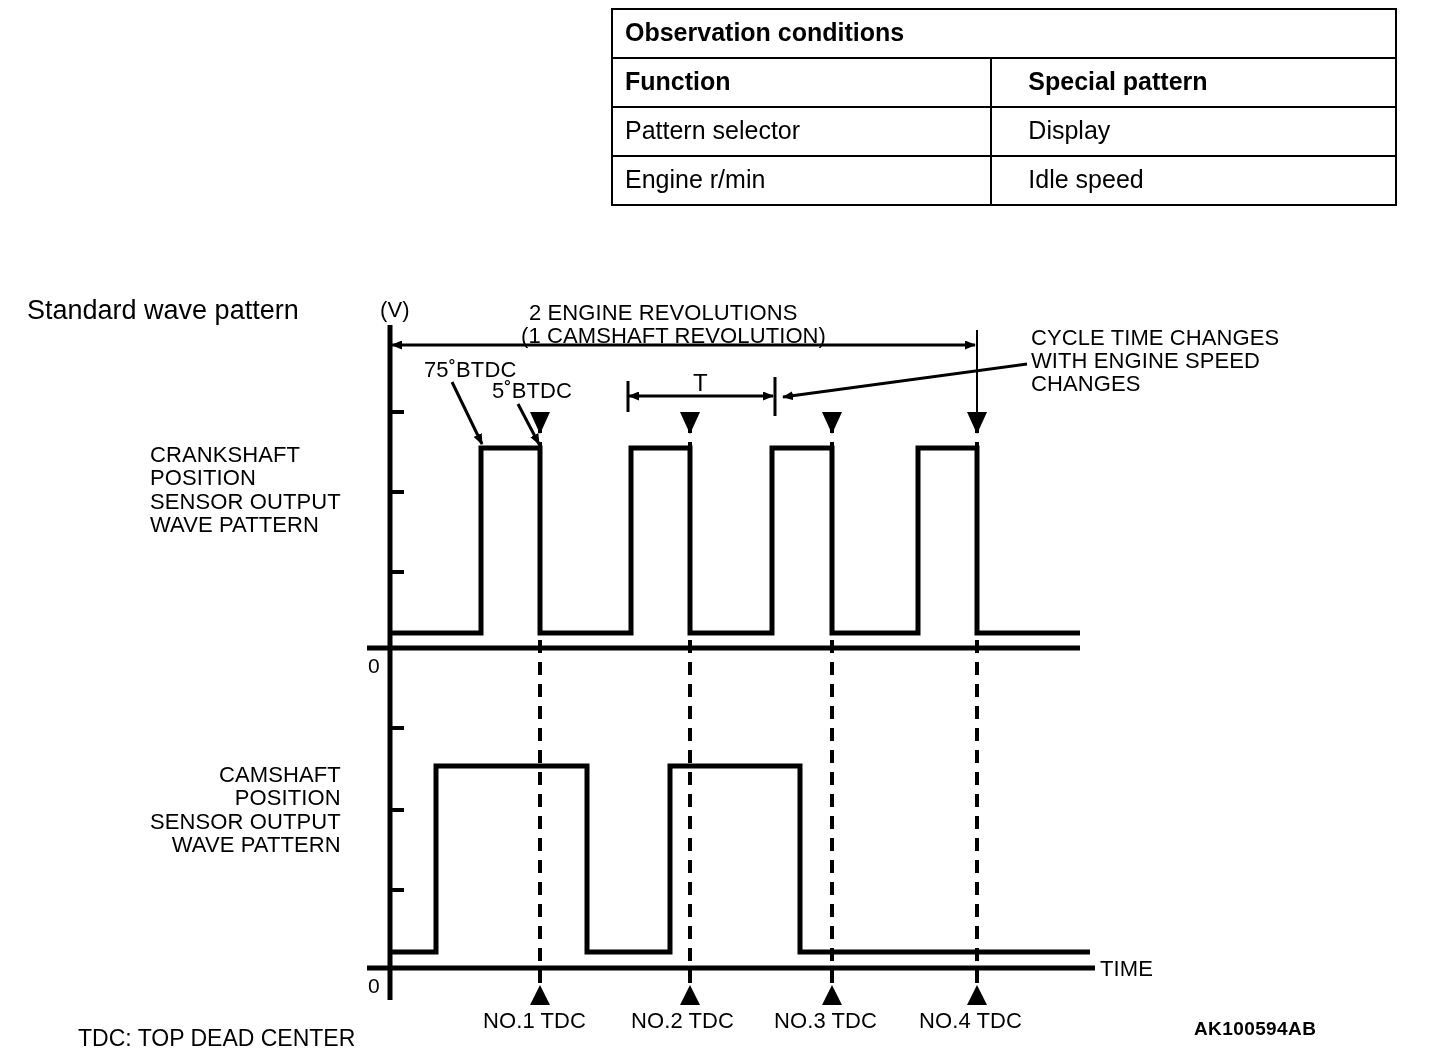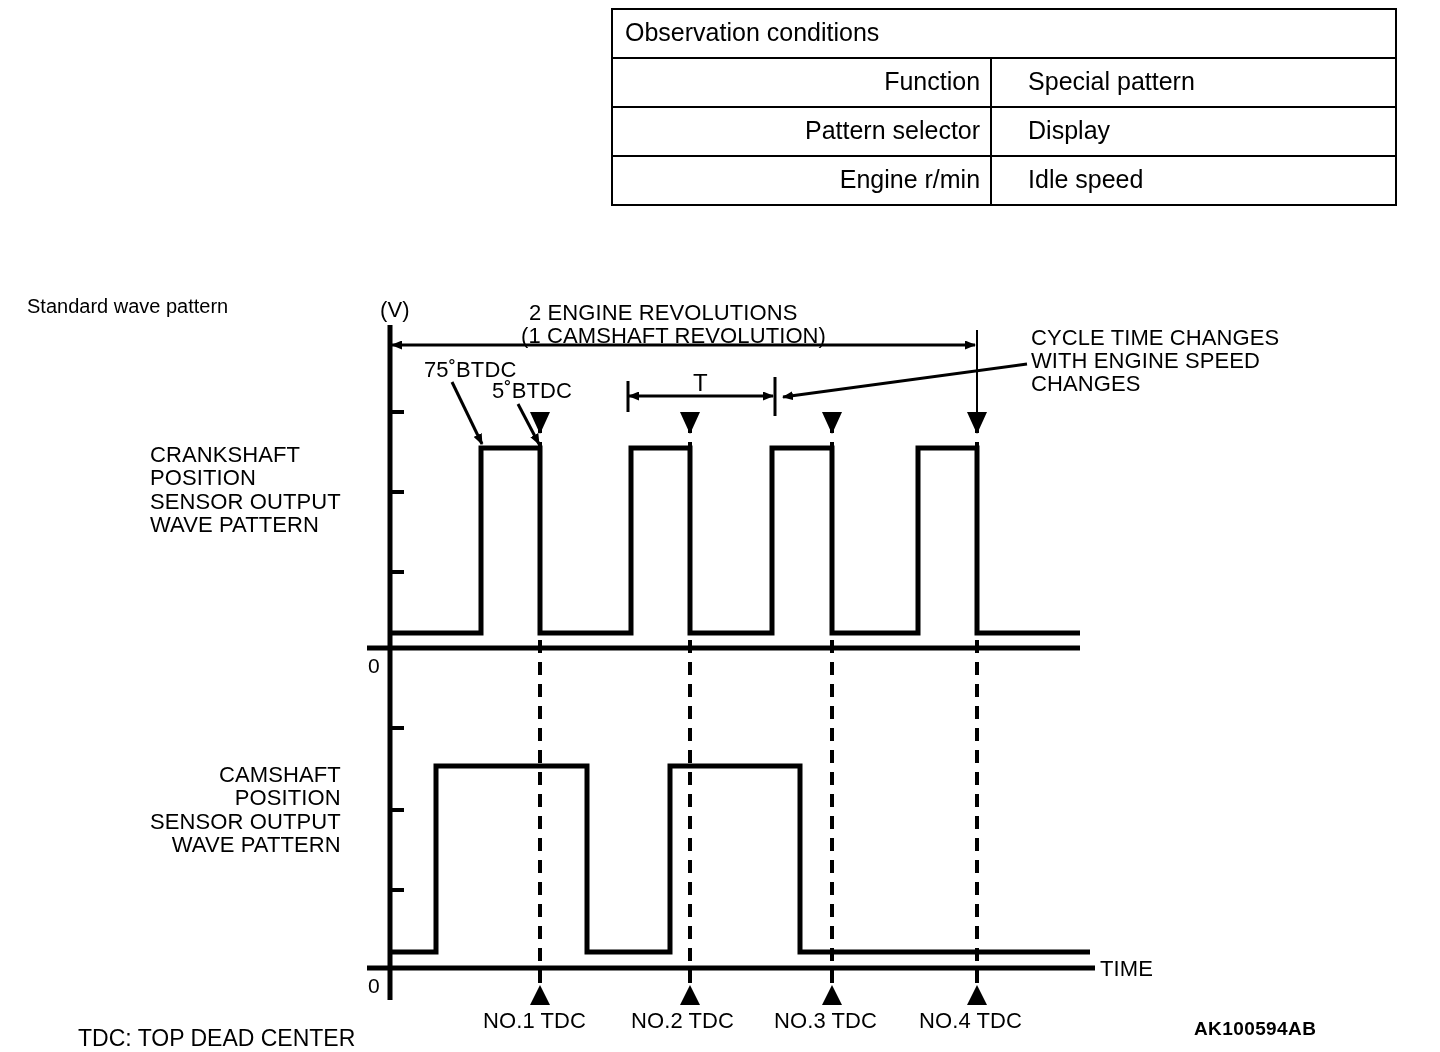--- a/index.html
+++ b/index.html
@@ -6,27 +6,27 @@
   body{width:1440px;height:1052px;position:relative;
        font-family:"Liberation Sans","DejaVu Sans",sans-serif;color:#000;
        overflow:hidden;}
   #stage{position:absolute;left:0;top:0;width:1440px;height:1052px;}
 
   
   .obs-table{position:absolute;left:611px;top:8px;width:786px;
              border-collapse:collapse;background:#fff;}
   .obs-table td{border:2px solid #000;padding:6px 10px 8px 12px;
                 font-size:25px;line-height:1.0;height:33px;vertical-align:middle;}
-  .obs-table td.hdr{font-weight:normal;}
-  .obs-table td.c1{width:390px;text-align:right;}
+  .obs-table td.hdr{font-weight:bold;}
+  .obs-table td.c1{width:390px;}
   .obs-table td.c2{width:394px;padding-left:36px;}
 
   
   .txt{position:absolute;white-space:pre;line-height:1.06;}
-  .cap{font-size:20px;}
+  .cap{font-size:27px;}
   .big{font-size:22px;letter-spacing:.1px;}
   .num{font-size:21px;}
 
   
   #wave{position:absolute;left:0;top:270px;width:1440px;height:782px;}
 </style>
 </head>
 <body>
 
 <div id="stage">

